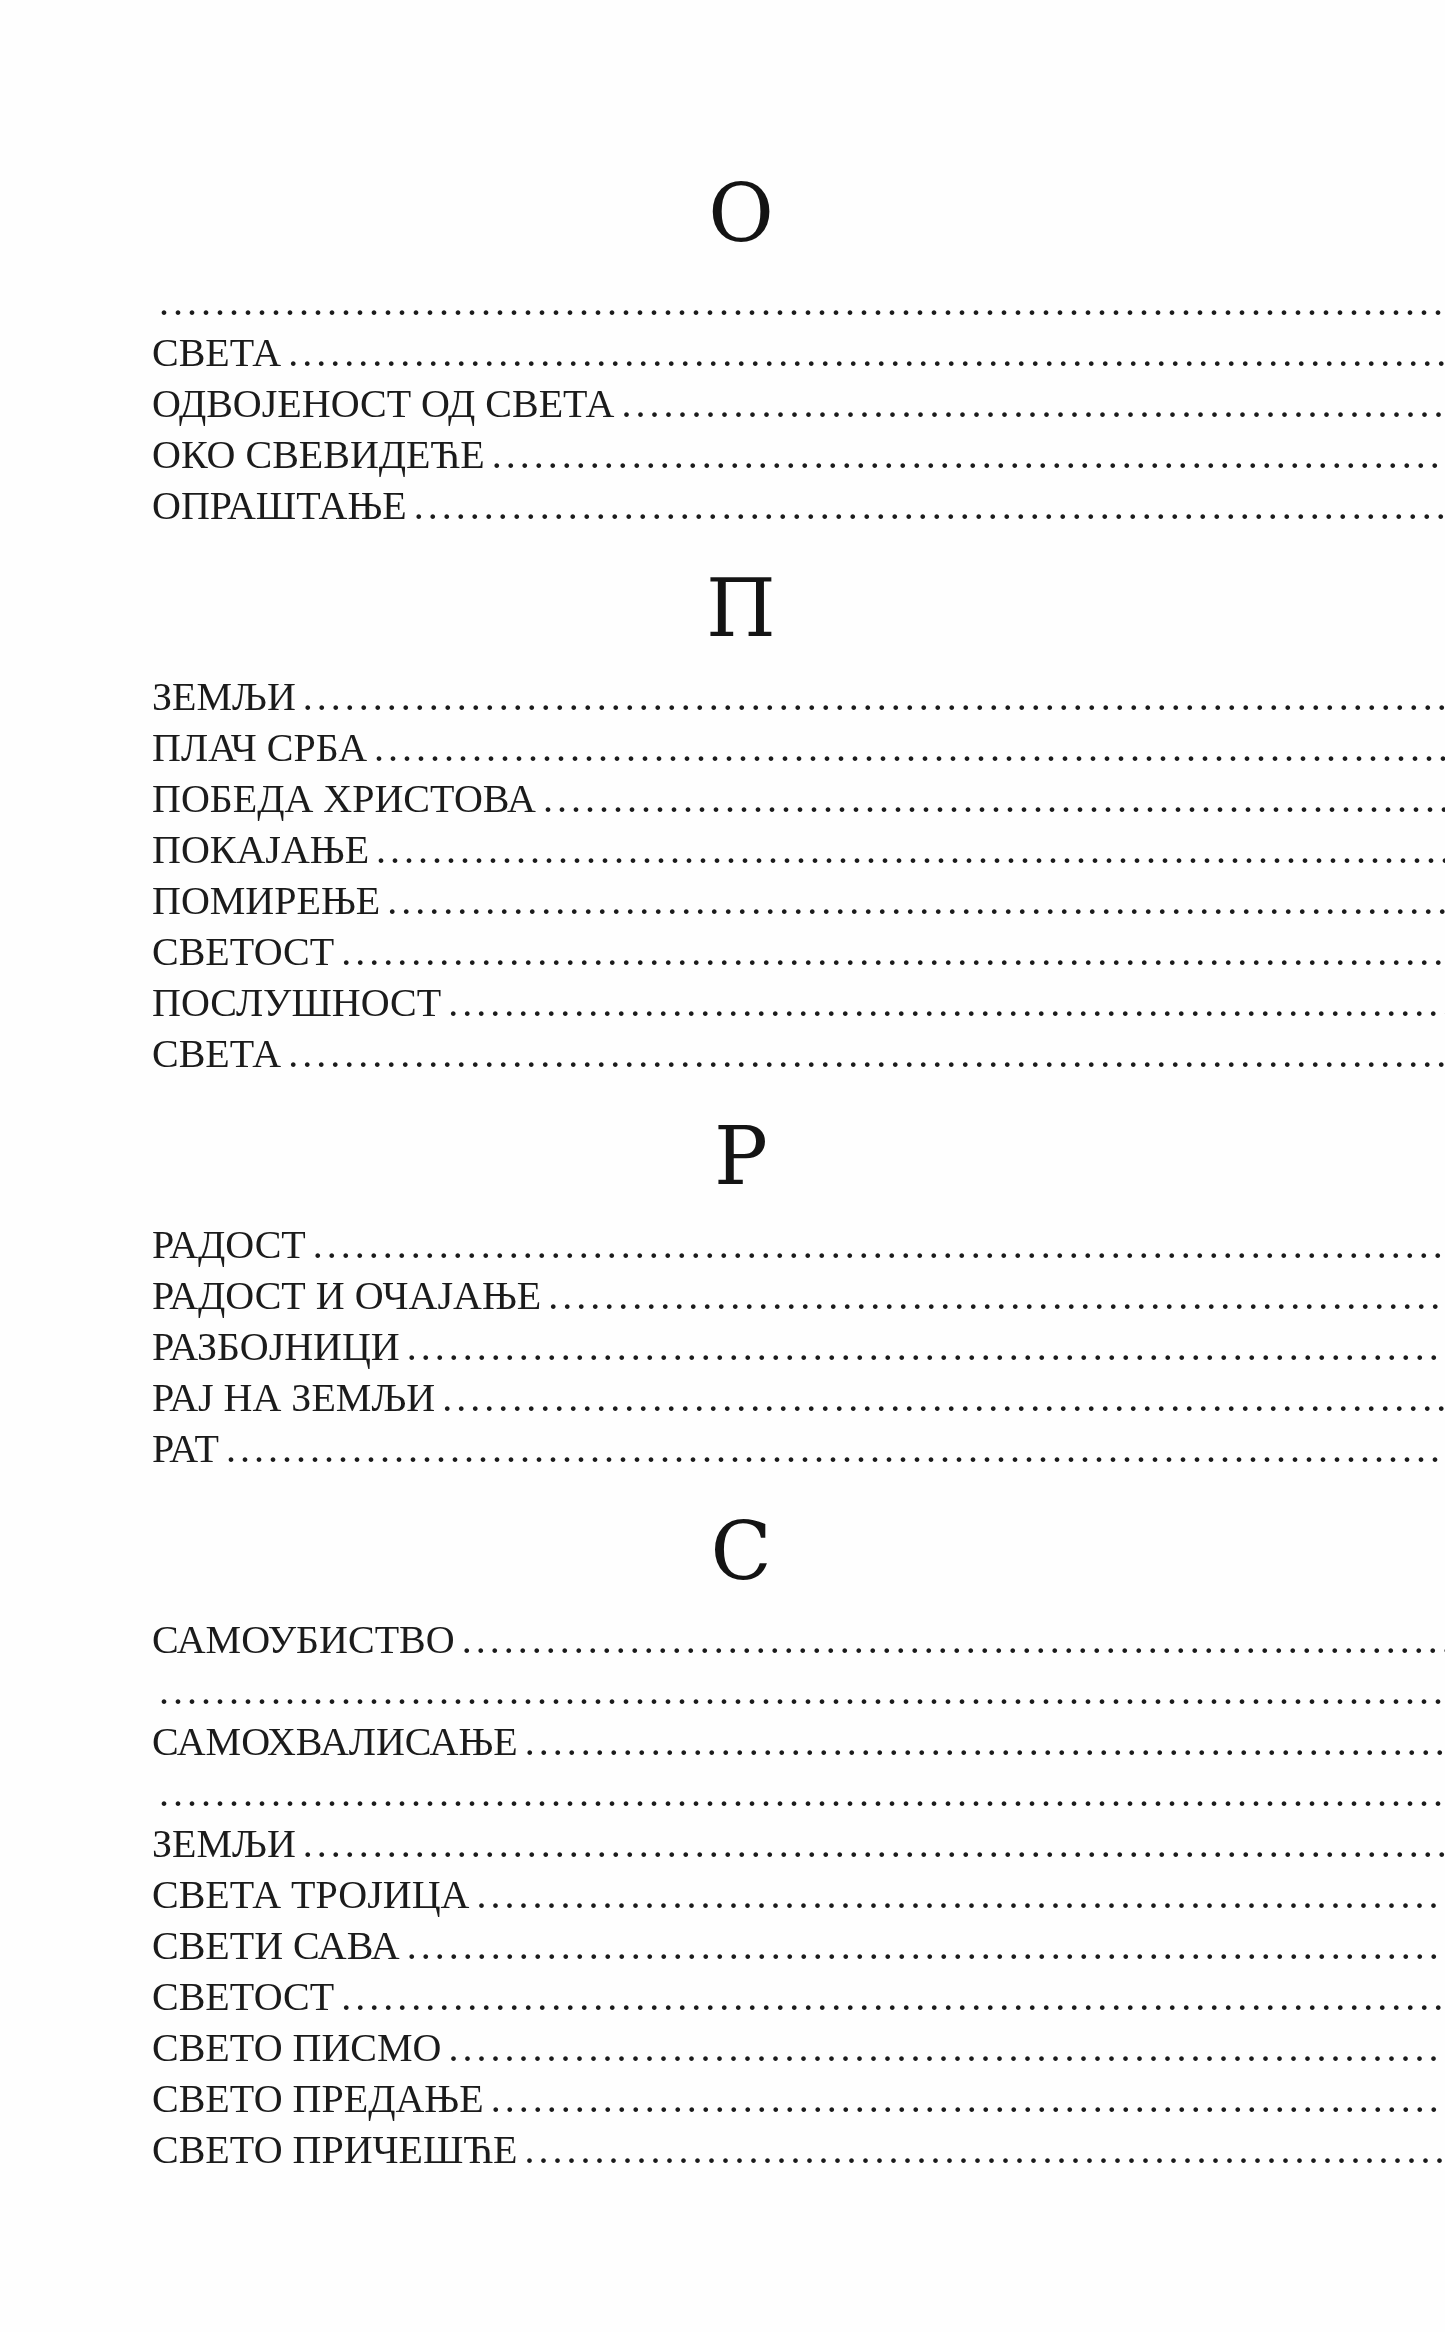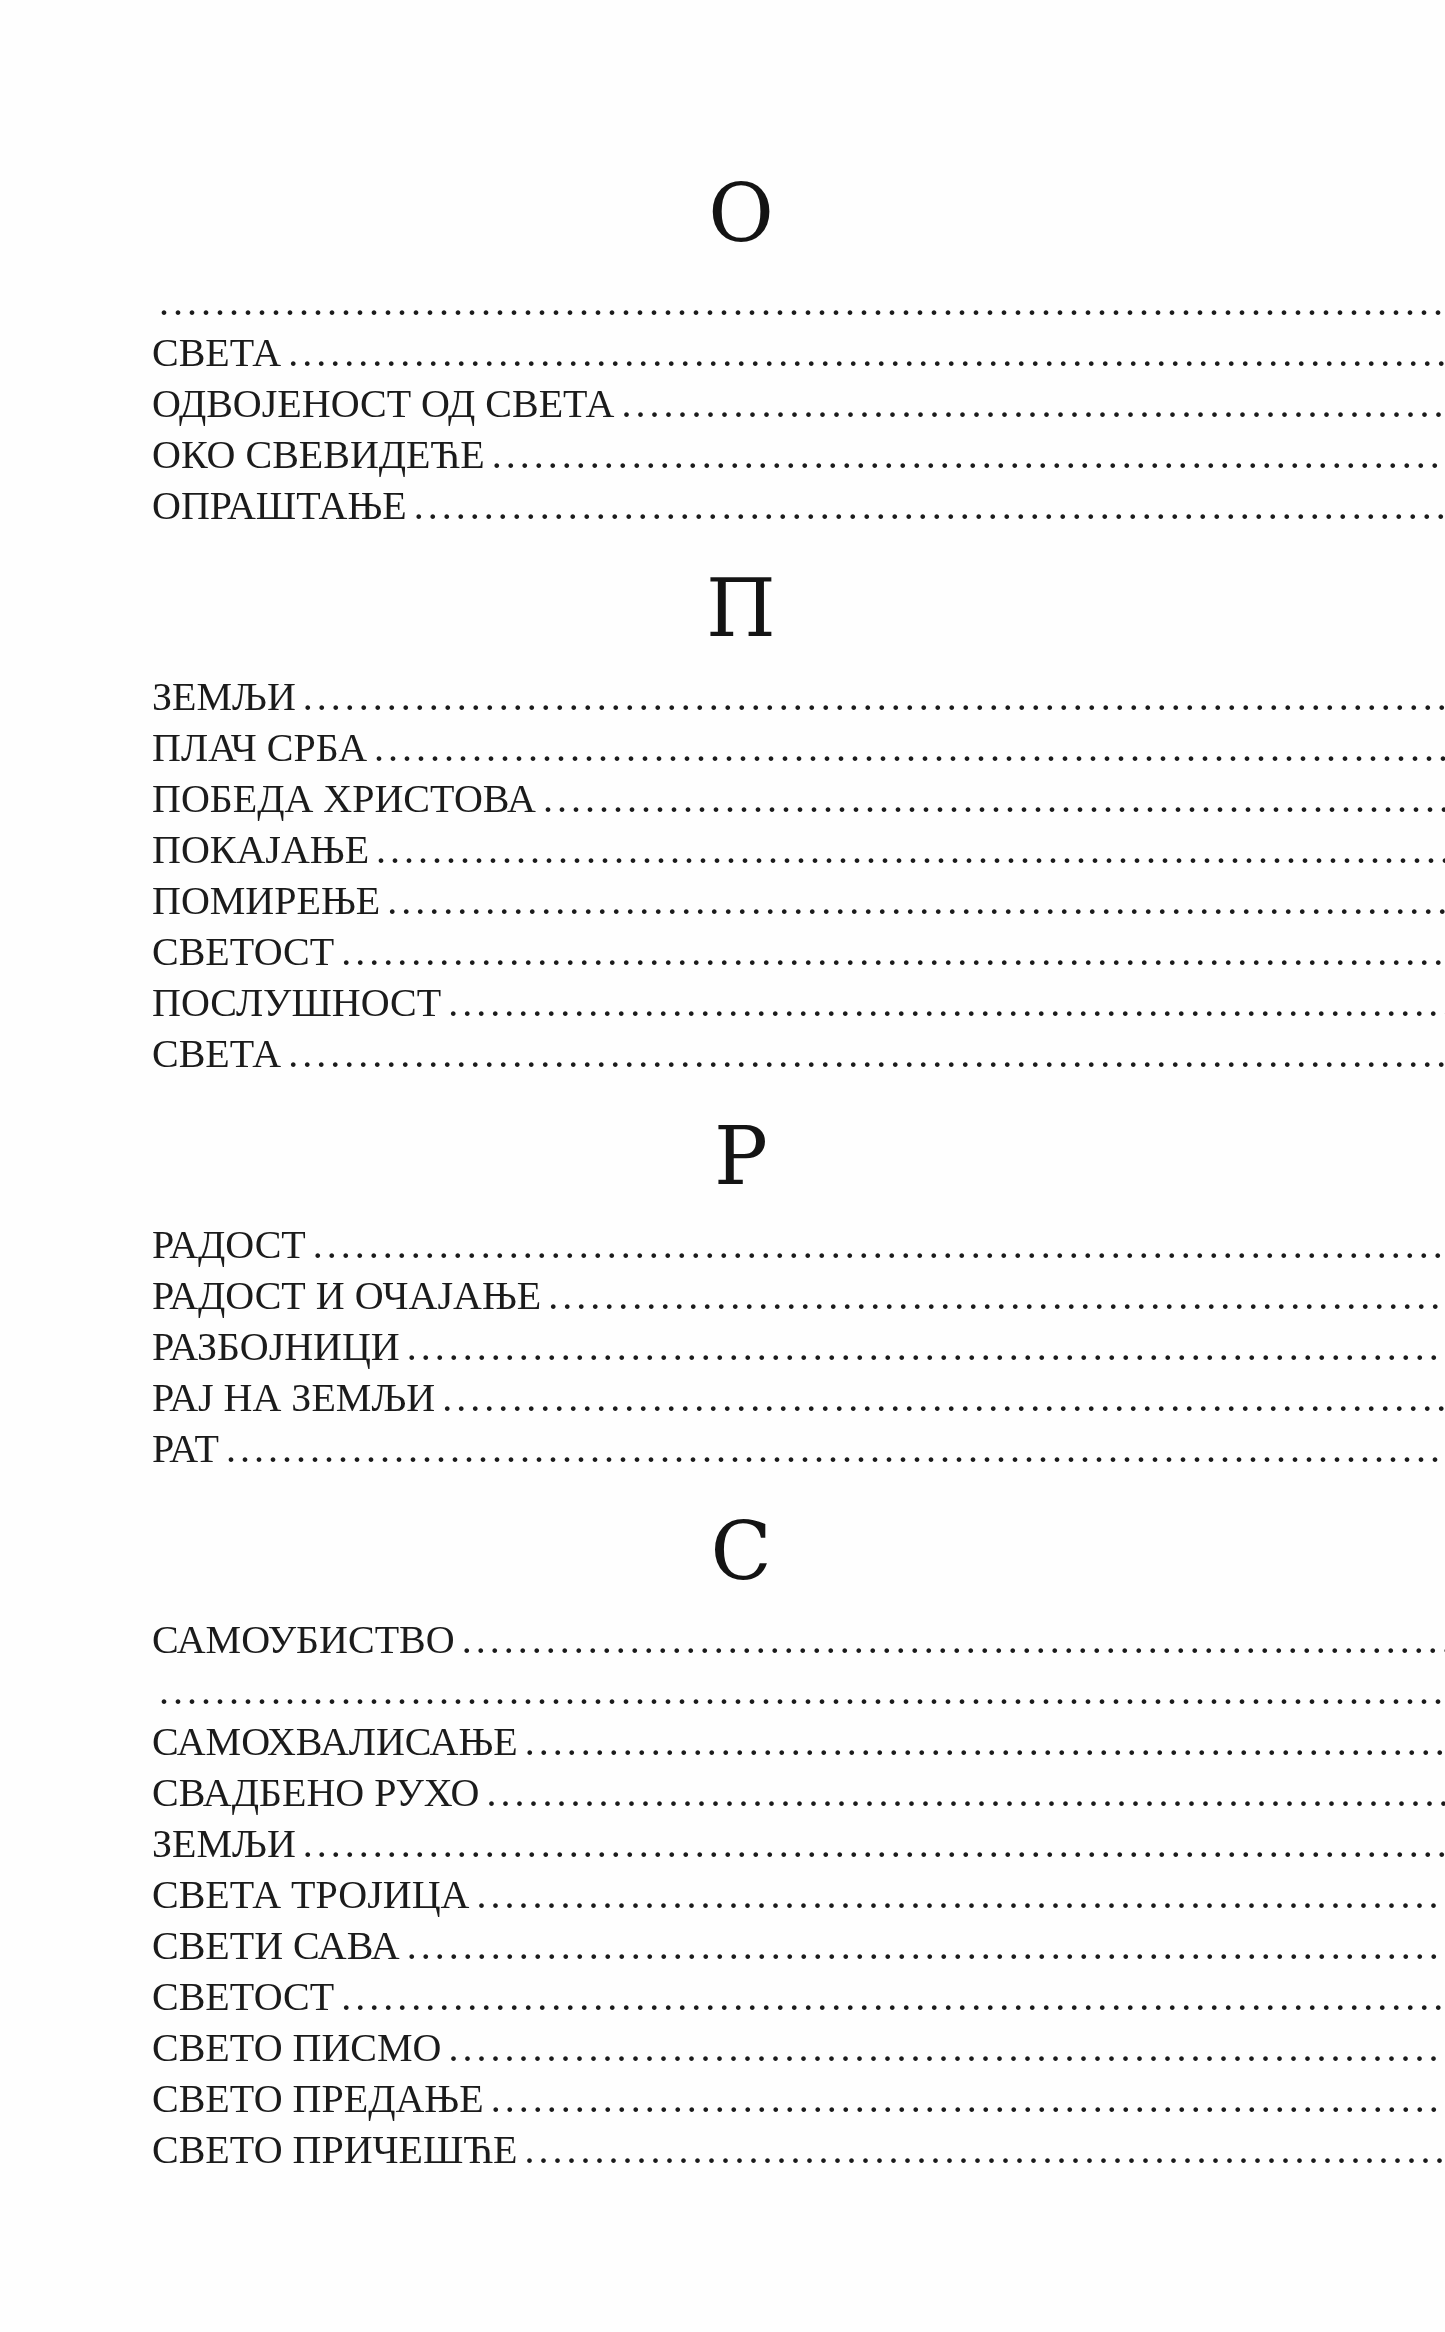--- a/index.html
+++ b/index.html
@@ -176,21 +176,20 @@
             <div class="entry">
     <span class="leader"></span>
 
   </div>
             <div class="entry">
     <span class="title">САМОХВАЛИСАЊЕ</span>
     <span class="leader"></span>
 
   </div>
             <div class="entry">
-    <span class="title">СВАДБЕНО РУХО</span>
     <span class="leader"></span>
 
   </div>
             <div class="entry">
     <span class="title">ЗЕМЉИ</span>
     <span class="leader"></span>
 
   </div>
             <div class="entry">
     <span class="title">СВЕТА ТРОЈИЦА</span>

